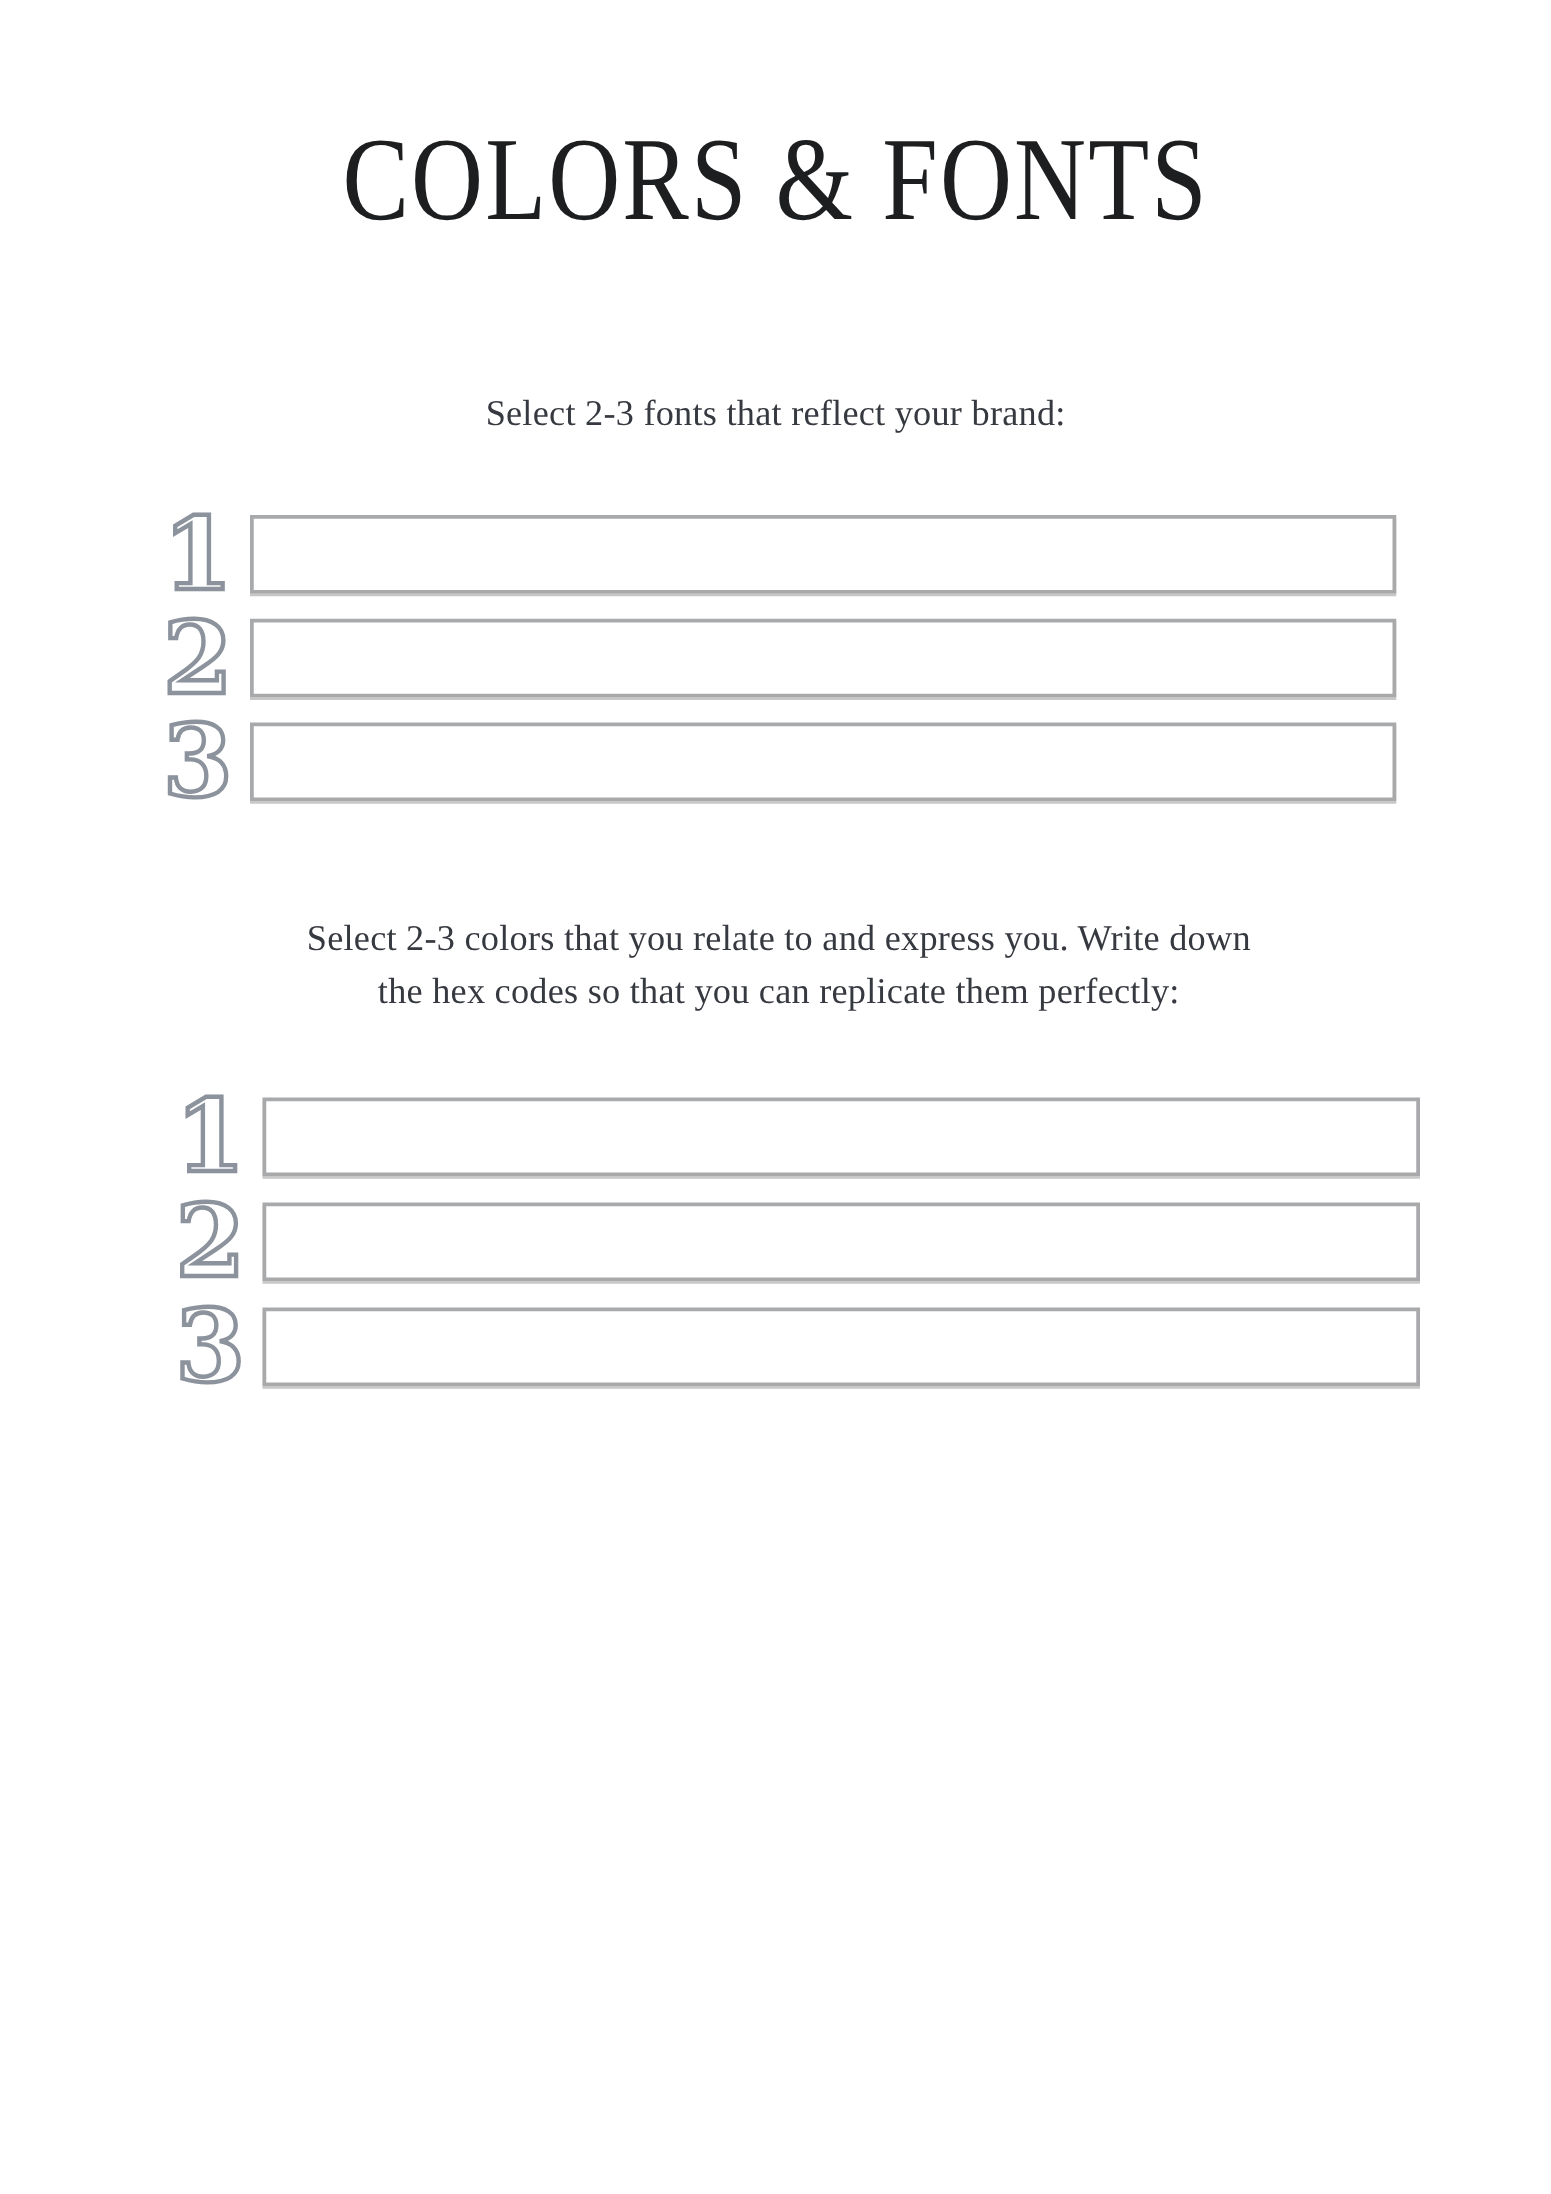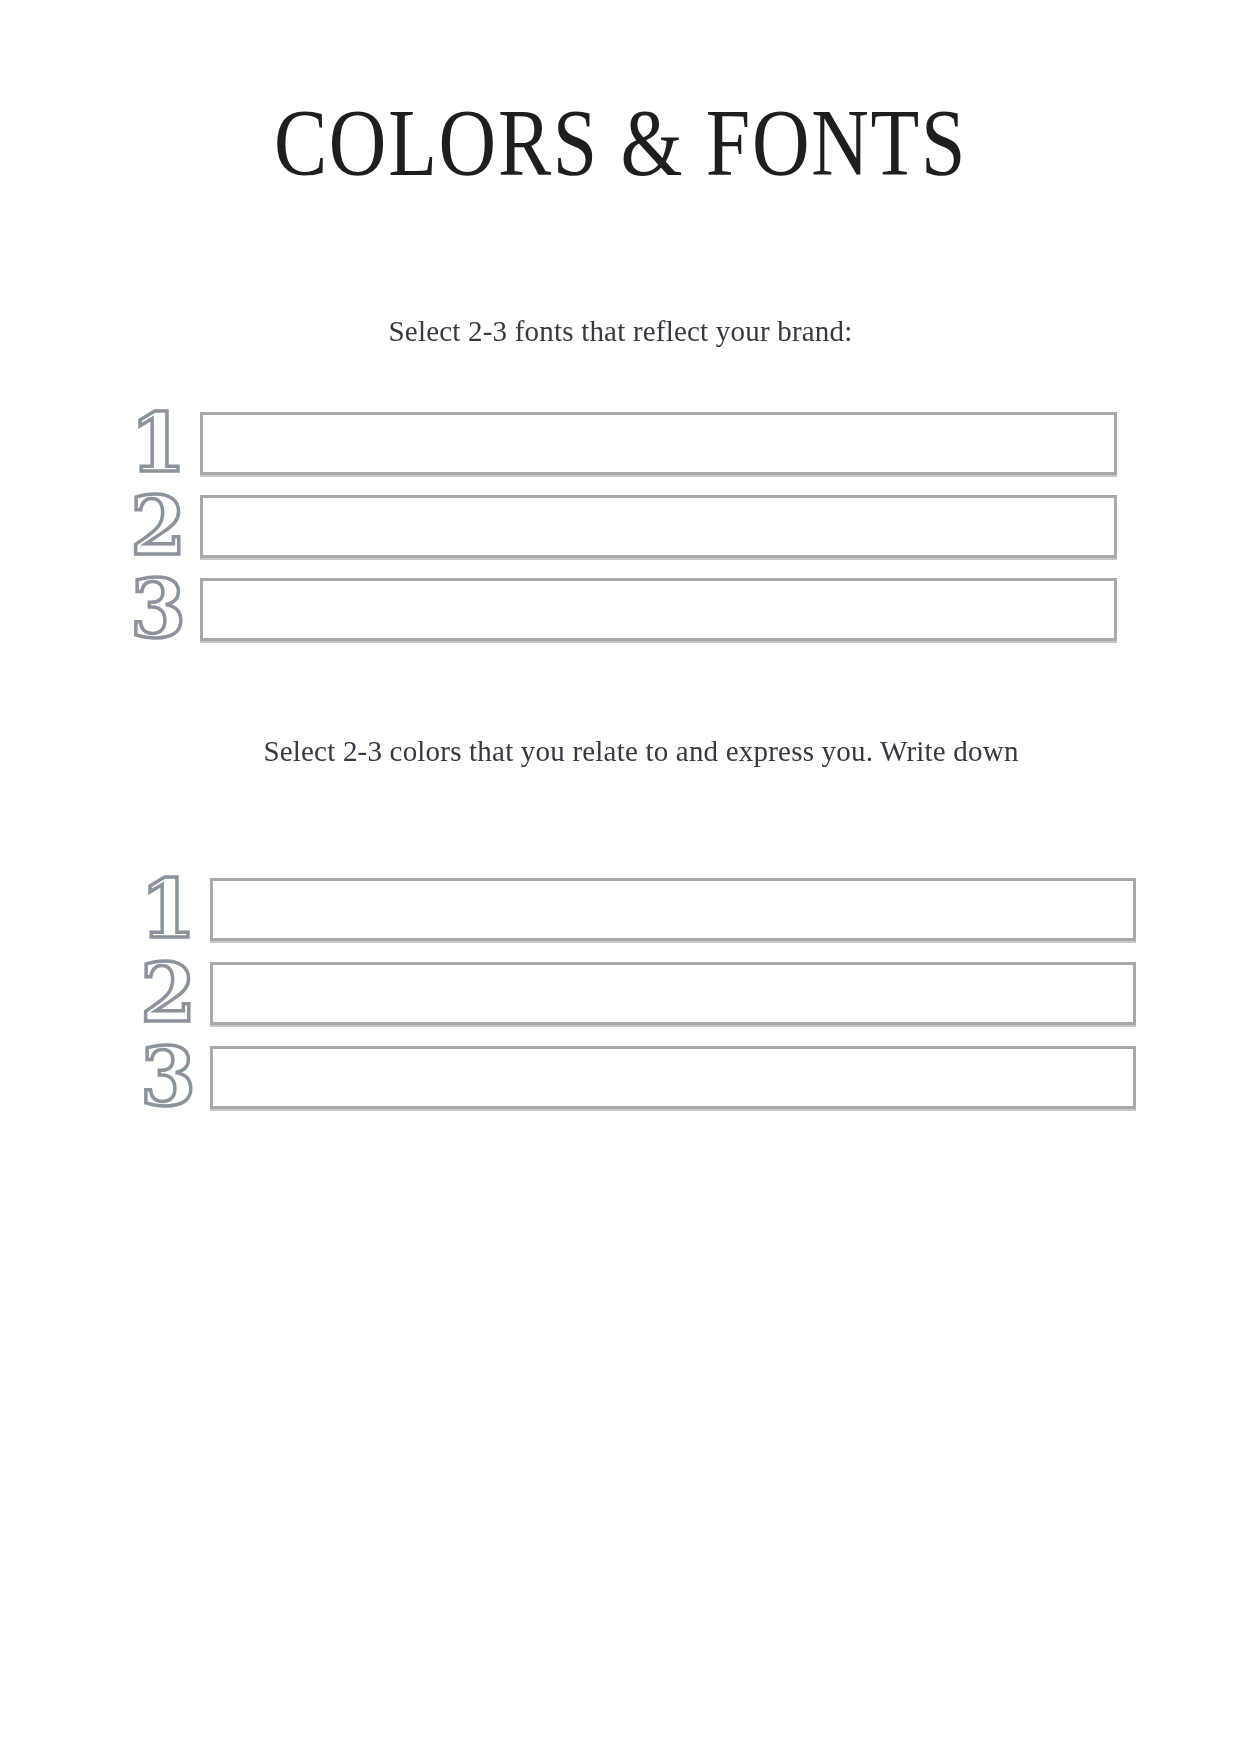--- a/index.html
+++ b/index.html
@@ -37,21 +37,21 @@
   .heading {
     position: absolute;
     text-align: center;
     font-size: 29px;
     line-height: 42px;
     letter-spacing: 0.2px;
     color: #36393f;
   }
   .heading span { display: block; white-space: nowrap; }
   #s1-heading { top: 310px; left: 0;    width: 1241px; }
-  #s2-heading { top: 730px; left: 132px; width: 1018px; }
+  #s2-heading { top: 730px; left: 114px; width: 1018px; }
   #s3-heading { top: 1202px; left: 115px; width: 1019px; }
   
   .rows { position: absolute; }
   #s1-rows { top: 412px;  left: 108px; width: 1009px; }
   #s2-rows { top: 878px;  left: 118px; width: 1018px; }
   #s3-rows { top: 1349px; left: 115px; width: 1019px; }
   .row {
     display: flex;
     align-items: center;
     height: 63px;
@@ -130,20 +130,21 @@
         <span class="num">3</span>
       </div>
       <div class="box">
         <input class="field" type="text" value="" style="">
       </div>
     </div>
   </div>
 
   <div class="heading" id="s2-heading">
     <span>Select 2-3 colors that you relate to and express you. Write down</span>
+    <span>the hex codes so that you can replicate them perfectly:</span>
   </div>
   <div class="rows" id="s2-rows">
     <div class="row">
       <div class="num-col">
         <span class="num">1</span>
       </div>
       <div class="box">
         <input class="field" type="text" value="" style="">
       </div>
     </div>

